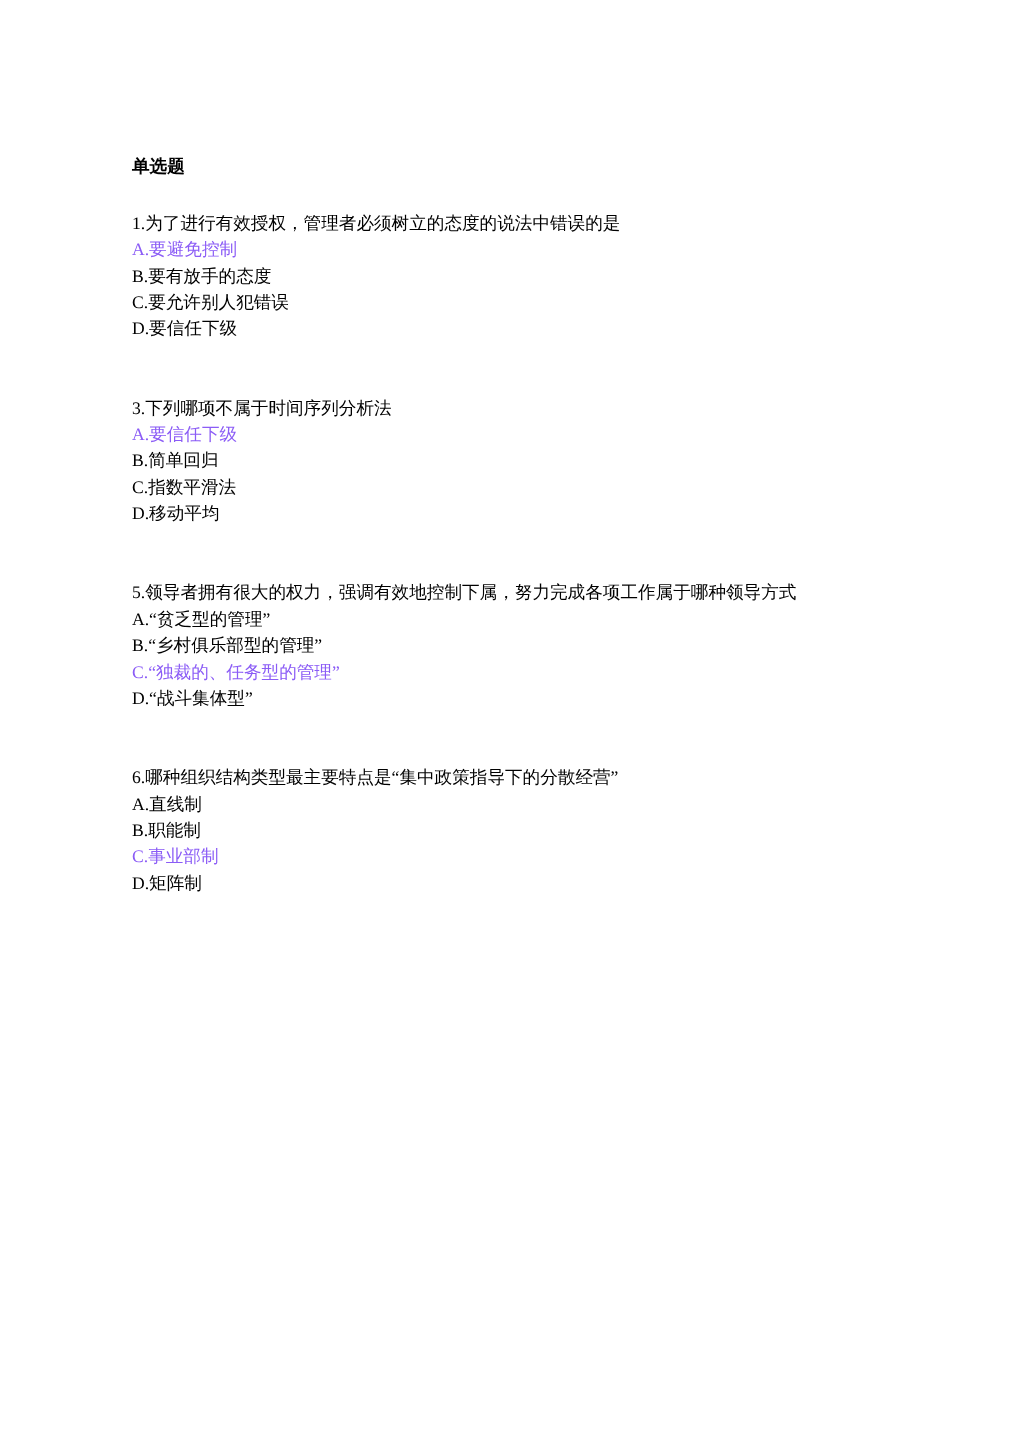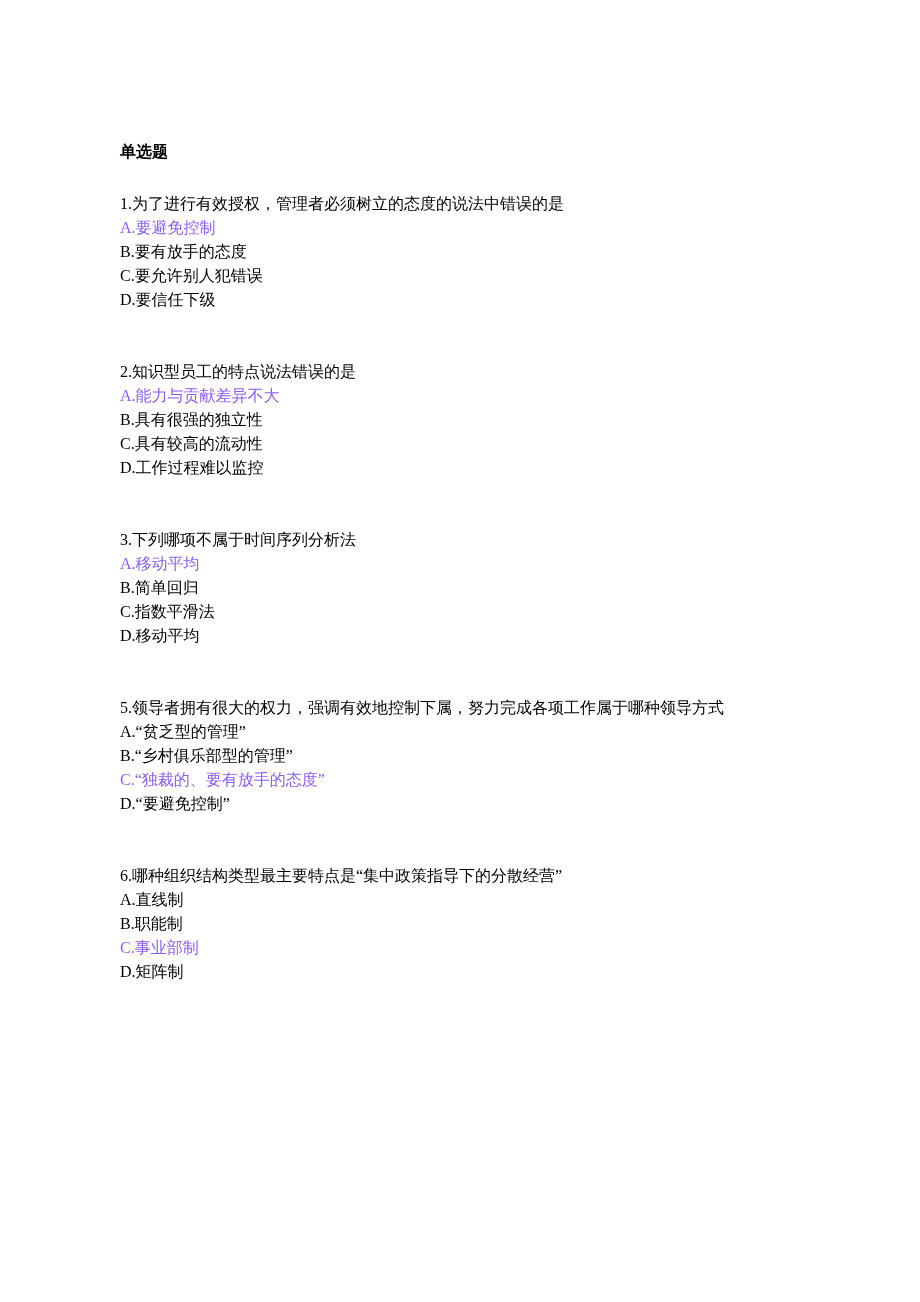--- a/index.html
+++ b/index.html
@@ -42,39 +42,32 @@
   <div class="section-title">单选题</div>
   <div id="questions-container">
       <div class="question">
         <p class="stem">1.为了进行有效授权，管理者必须树立的态度的说法中错误的是</p>
         <p class="option answer">A.要避免控制</p>
         <p class="option">B.要有放手的态度</p>
         <p class="option">C.要允许别人犯错误</p>
         <p class="option">D.要信任下级</p>
       </div>
       <div class="question">
-        <p class="stem">2.知识型员工的特点说法错误的是</p>
-        <p class="option answer">A.能力与贡献差异不大</p>
-        <p class="option">B.具有很强的独立性</p>
-        <p class="option">C.具有较高的流动性</p>
-        <p class="option">D.工作过程难以监控</p>
-      </div>
-      <div class="question">
         <p class="stem">3.下列哪项不属于时间序列分析法</p>
-        <p class="option answer">A.移动平均</p>
+        <p class="option answer">A.要信任下级</p>
         <p class="option">B.简单回归</p>
         <p class="option">C.指数平滑法</p>
         <p class="option">D.移动平均</p>
       </div>
       <div class="question">
         <p class="stem">5.领导者拥有很大的权力，强调有效地控制下属，努力完成各项工作属于哪种领导方式</p>
         <p class="option">A.“贫乏型的管理”</p>
         <p class="option">B.“乡村俱乐部型的管理”</p>
-        <p class="option answer">C.“独裁的、要有放手的态度”</p>
-        <p class="option">D.“要避免控制”</p>
+        <p class="option answer">C.“独裁的、任务型的管理”</p>
+        <p class="option">D.“战斗集体型”</p>
       </div>
       <div class="question">
         <p class="stem">6.哪种组织结构类型最主要特点是“集中政策指导下的分散经营”</p>
         <p class="option">A.直线制</p>
         <p class="option">B.职能制</p>
         <p class="option answer">C.事业部制</p>
         <p class="option">D.矩阵制</p>
       </div>
     </div>
 </div>

